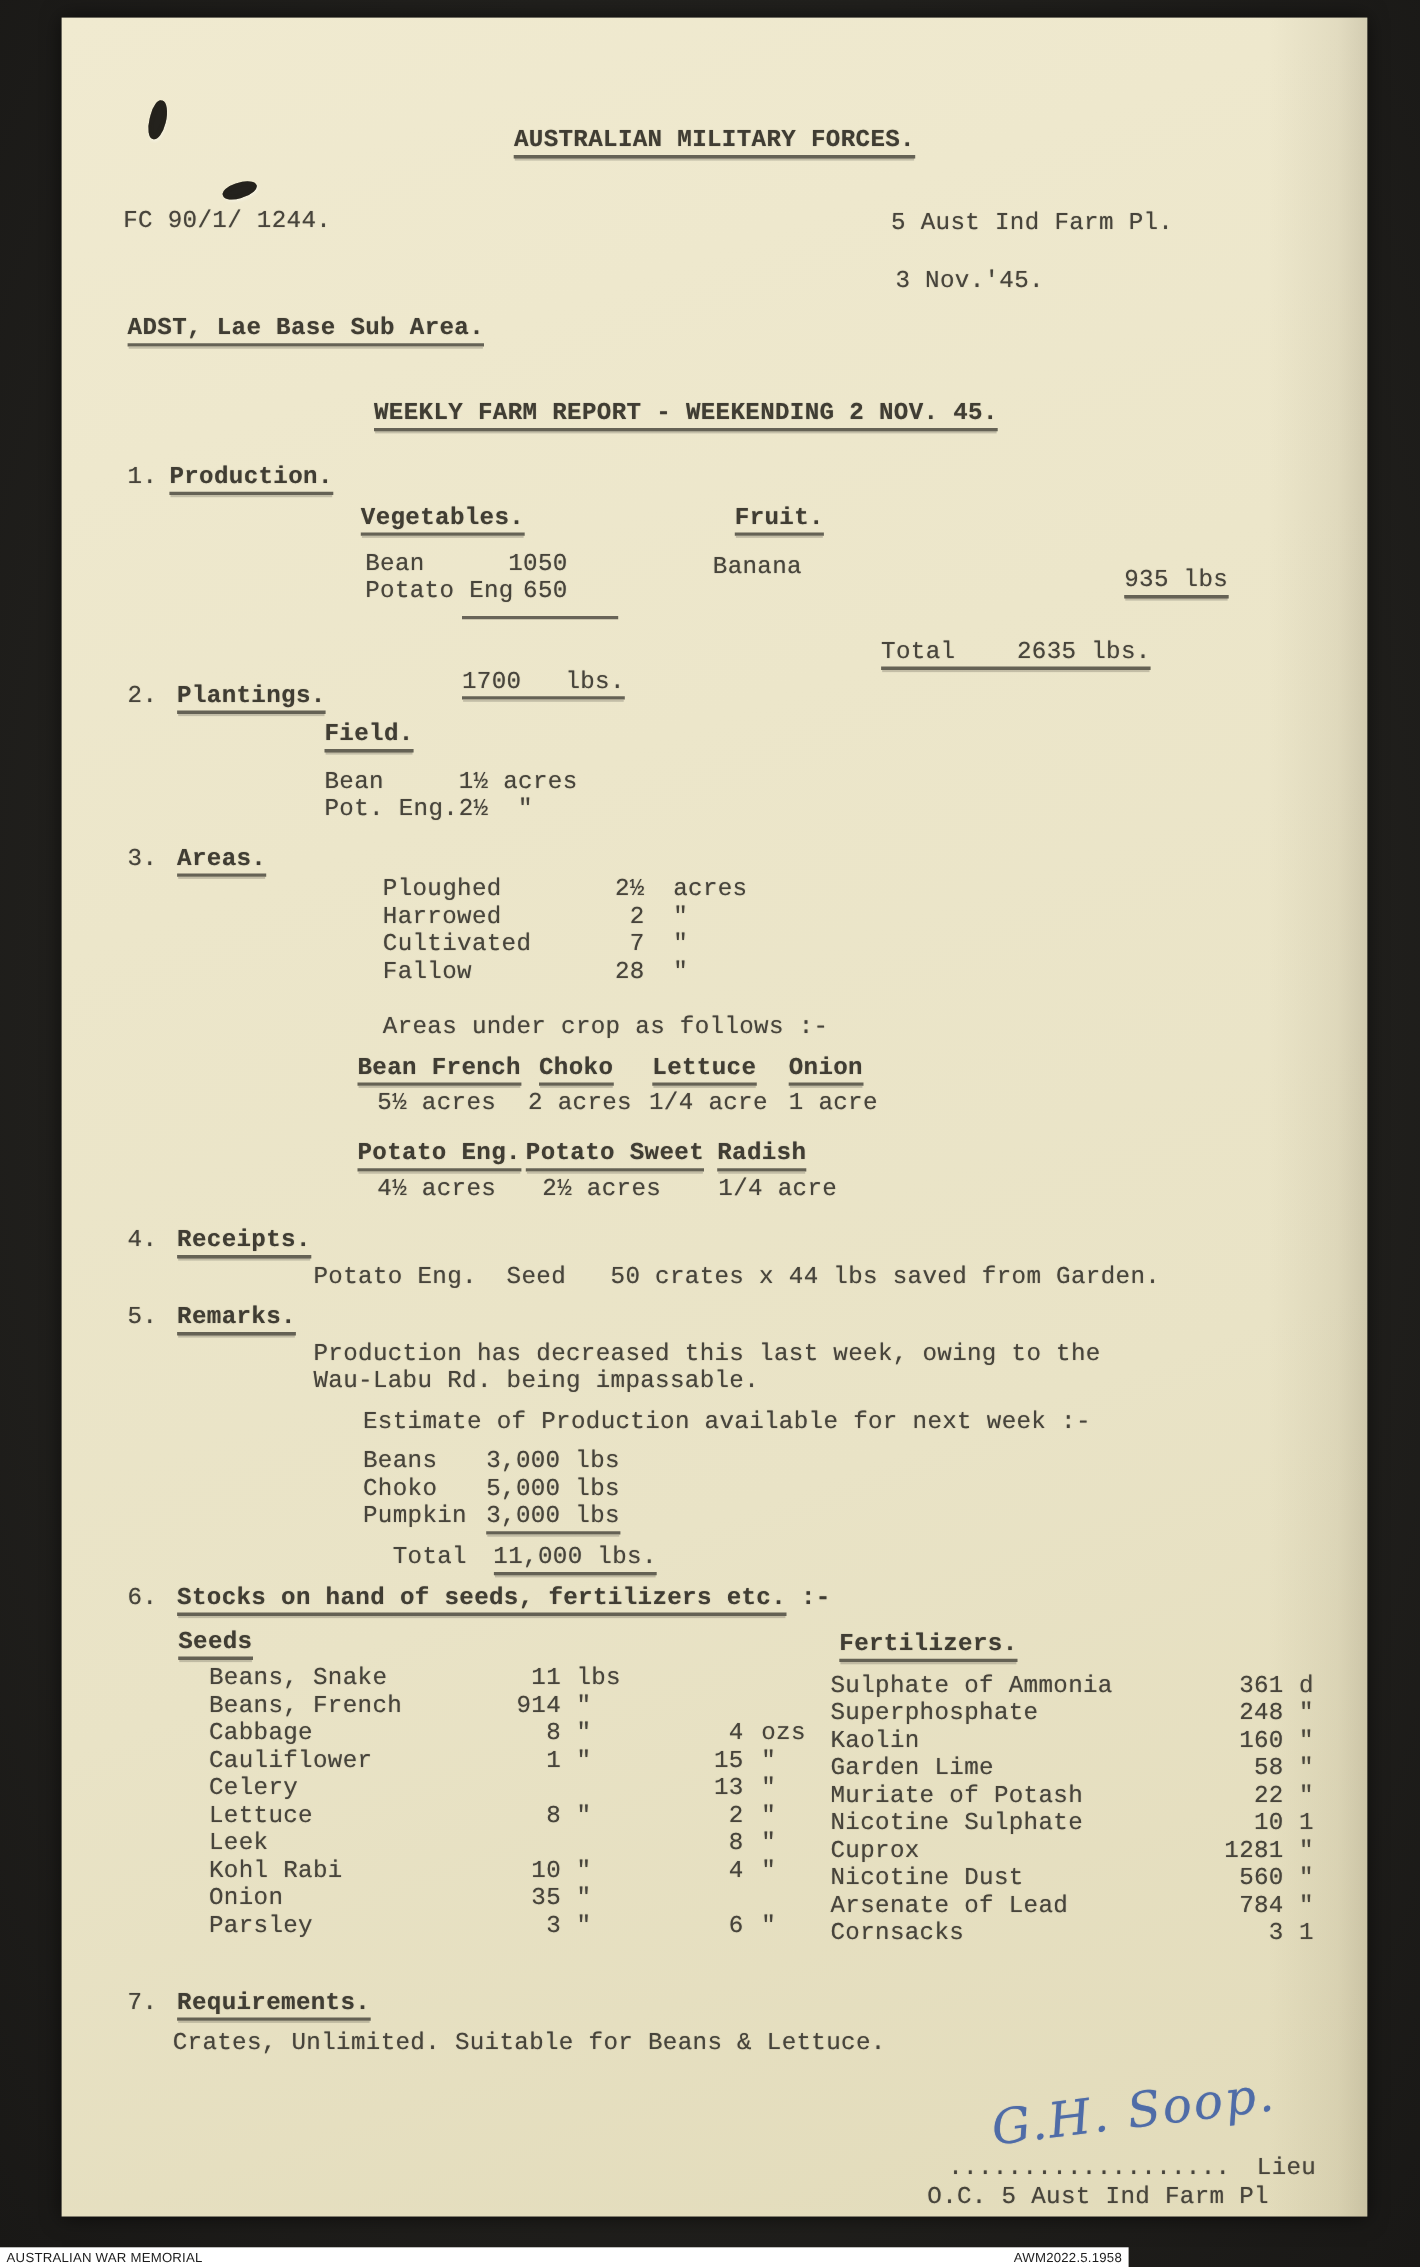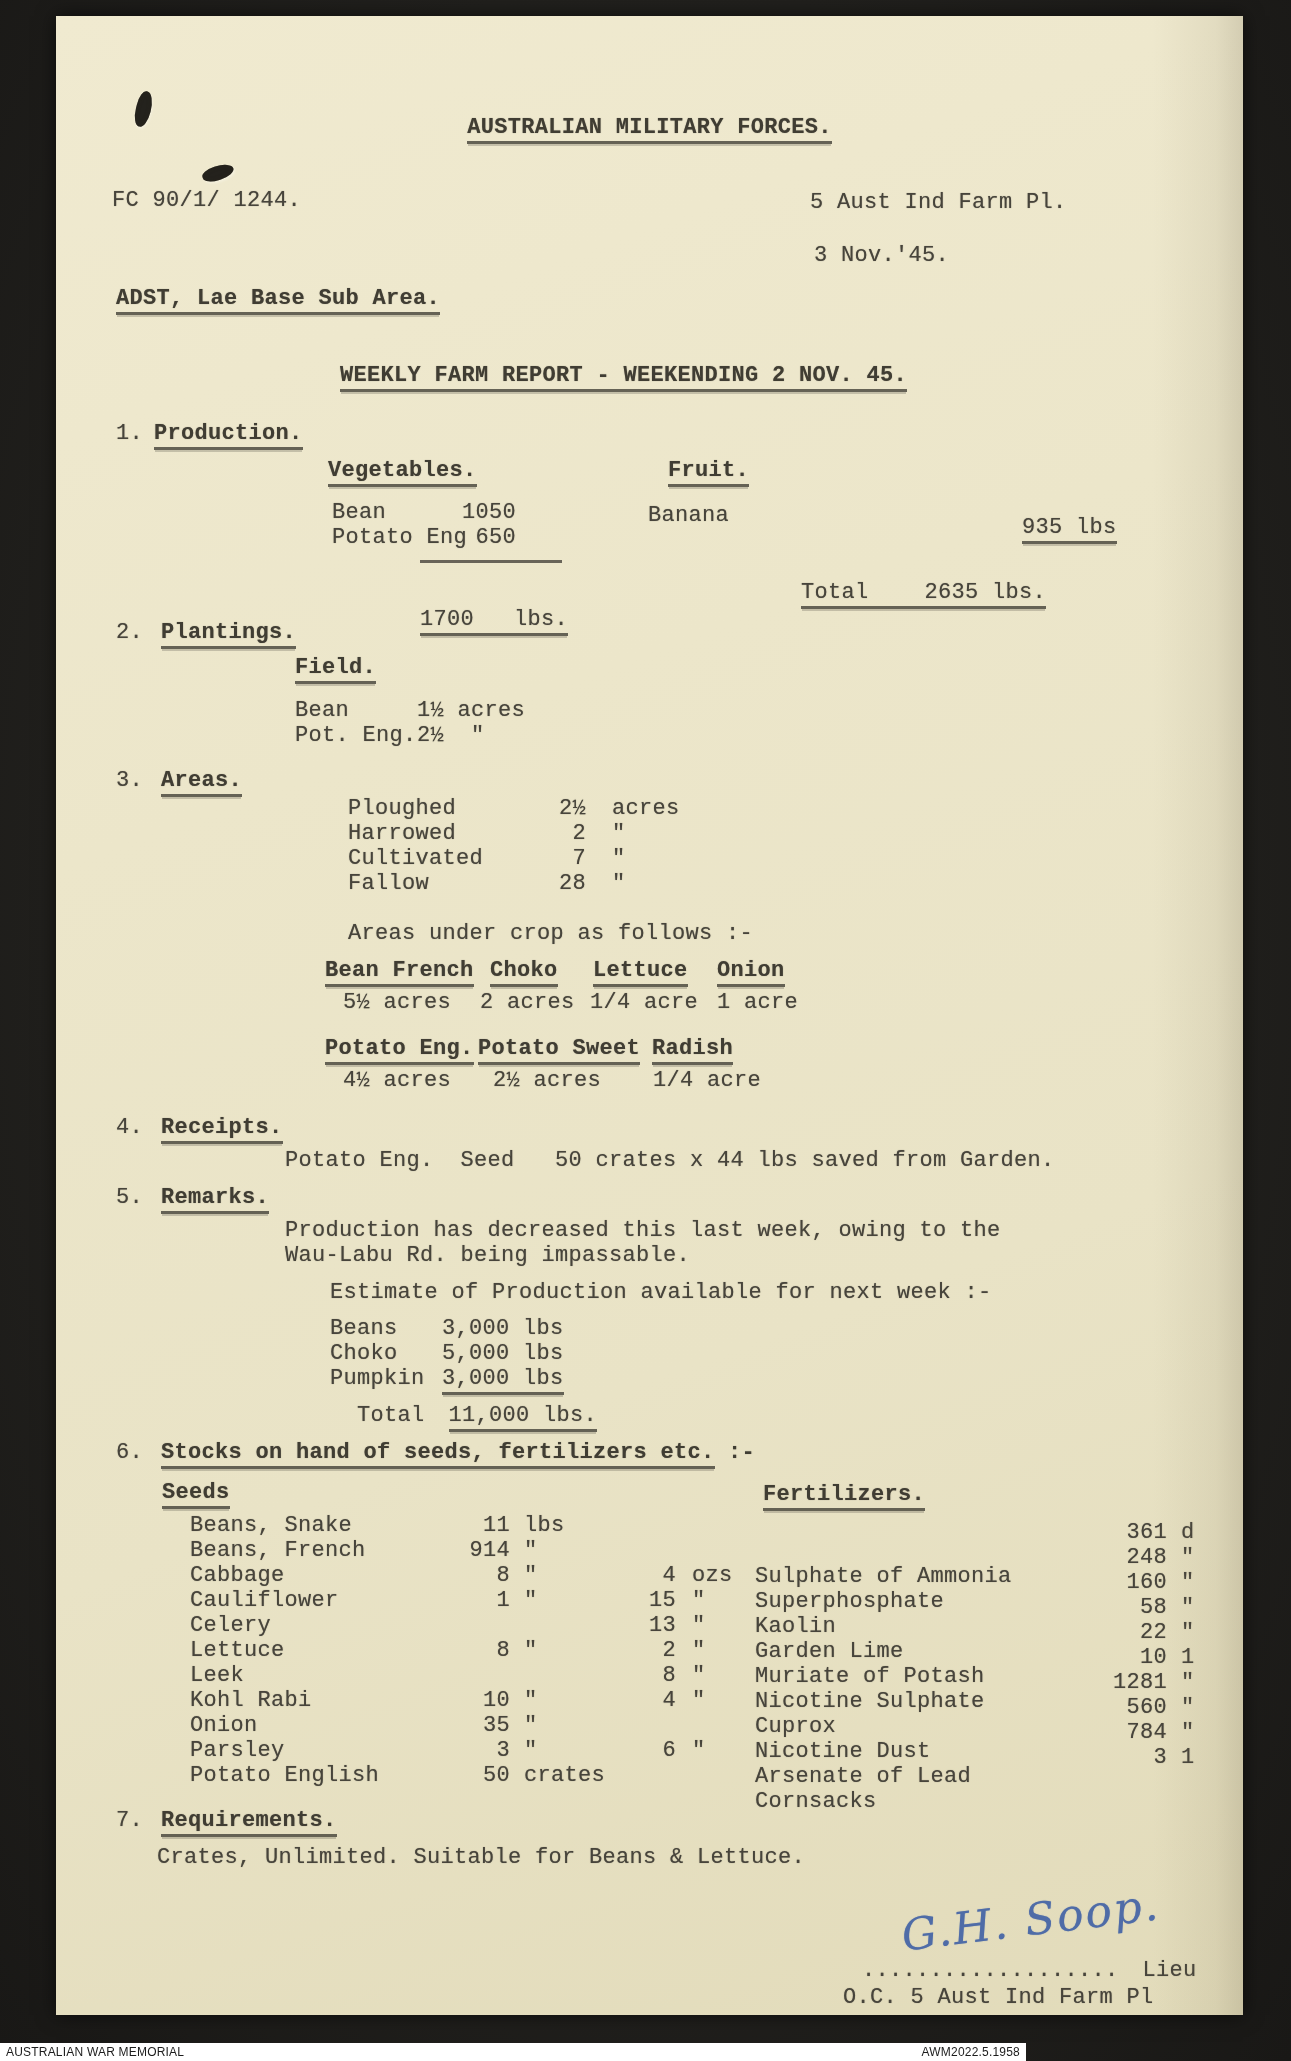--- a/index.html
+++ b/index.html
@@ -13,21 +13,21 @@
     background:linear-gradient(to right,rgba(0,0,0,0) 0%,rgba(120,110,80,.10) 70%,rgba(90,80,55,.18) 100%);}
   .t{position:absolute;white-space:pre;font:22px/25px "Liberation Mono",monospace;
      color:#47443b;letter-spacing:.3px;text-shadow:0 0 1px rgba(71,68,59,.55);}
   .b{font-weight:bold;color:#403d33;}
   .ul{border-bottom:3px solid rgba(71,68,59,.82);padding-bottom:1px;
       box-shadow:0 3px 0 -1px rgba(71,68,59,.25);}
   .center{left:0;width:1187px;text-align:center;}
   .c{display:inline-block;vertical-align:top;}
   .n{width:236px;} .q1{width:84px;text-align:right;} .u1{width:110px;padding-left:14px;box-sizing:border-box;}
   .q2{width:56px;text-align:right;} .u2{padding-left:16px;text-align:center;}
-  .fn{width:300px;margin-top:44px;} .fq{width:112px;text-align:right;} .fu{padding-left:14px;}
+  .fn{width:300px;} .fq{width:112px;text-align:right;} .fu{padding-left:14px;}
   .an{width:182px;} .av{width:56px;text-align:right;} .au{padding-left:26px;}
   .pn{width:122px;} .vval{position:absolute;width:100px;text-align:right;}
   .el{width:112px;}
   .rule{position:absolute;border-top:3px solid rgba(71,68,59,.8);}
   .hole{position:absolute;background:#24221d;border-radius:45% 55% 50% 50%;
         box-shadow:0 0 4px rgba(40,36,28,.8) inset,1px 2px 3px rgba(255,255,250,.4);}
   .script{position:absolute;font-family:"DejaVu Serif",serif;font-style:italic;
      font-size:44px;color:#3b5da5;transform:rotate(-7deg);letter-spacing:2px;
      opacity:.88;text-shadow:0 0 1px rgba(59,93,165,.6);}
   .footerbar{position:absolute;left:0;bottom:0;width:1026px;height:18px;background:#ffffff;}
@@ -119,21 +119,20 @@
     <div class="t" style="left:134px;top:1497px;"><span class="c n">Beans, Snake</span><span class="c q1">11</span><span class="c u1">lbs</span><span class="c q2"></span><span class="c u2"></span></div>
     <div class="t" style="left:134px;top:1522px;"><span class="c n">Beans, French</span><span class="c q1">914</span><span class="c u1">"</span><span class="c q2"></span><span class="c u2"></span></div>
     <div class="t" style="left:134px;top:1547px;"><span class="c n">Cabbage</span><span class="c q1">8</span><span class="c u1">"</span><span class="c q2">4</span><span class="c u2">ozs</span></div>
     <div class="t" style="left:134px;top:1572px;"><span class="c n">Cauliflower</span><span class="c q1">1</span><span class="c u1">"</span><span class="c q2">15</span><span class="c u2">"</span></div>
     <div class="t" style="left:134px;top:1597px;"><span class="c n">Celery</span><span class="c q1"></span><span class="c u1"></span><span class="c q2">13</span><span class="c u2">"</span></div>
     <div class="t" style="left:134px;top:1622px;"><span class="c n">Lettuce</span><span class="c q1">8</span><span class="c u1">"</span><span class="c q2">2</span><span class="c u2">"</span></div>
     <div class="t" style="left:134px;top:1647px;"><span class="c n">Leek</span><span class="c q1"></span><span class="c u1"></span><span class="c q2">8</span><span class="c u2">"</span></div>
     <div class="t" style="left:134px;top:1672px;"><span class="c n">Kohl Rabi</span><span class="c q1">10</span><span class="c u1">"</span><span class="c q2">4</span><span class="c u2">"</span></div>
     <div class="t" style="left:134px;top:1697px;"><span class="c n">Onion</span><span class="c q1">35</span><span class="c u1">"</span><span class="c q2"></span><span class="c u2"></span></div>
     <div class="t" style="left:134px;top:1722px;"><span class="c n">Parsley</span><span class="c q1">3</span><span class="c u1">"</span><span class="c q2">6</span><span class="c u2">"</span></div>
-    <div class="t" style="left:134px;top:1747px;"><span class="c n">Potato English</span><span class="c q1">50</span><span class="c u1">crates</span><span class="c q2"></span><span class="c u2"></span></div>
 
     <div class="t" style="left:699px;top:1504px;"><span class="c fn">Sulphate of Ammonia</span><span class="c fq">361</span><span class="c fu">d</span></div>
     <div class="t" style="left:699px;top:1529px;"><span class="c fn">Superphosphate</span><span class="c fq">248</span><span class="c fu">"</span></div>
     <div class="t" style="left:699px;top:1554px;"><span class="c fn">Kaolin</span><span class="c fq">160</span><span class="c fu">"</span></div>
     <div class="t" style="left:699px;top:1579px;"><span class="c fn">Garden Lime</span><span class="c fq">58</span><span class="c fu">"</span></div>
     <div class="t" style="left:699px;top:1604px;"><span class="c fn">Muriate of Potash</span><span class="c fq">22</span><span class="c fu">"</span></div>
     <div class="t" style="left:699px;top:1629px;"><span class="c fn">Nicotine Sulphate</span><span class="c fq">10</span><span class="c fu">1</span></div>
     <div class="t" style="left:699px;top:1654px;"><span class="c fn">Cuprox</span><span class="c fq">1281</span><span class="c fu">"</span></div>
     <div class="t" style="left:699px;top:1679px;"><span class="c fn">Nicotine Dust</span><span class="c fq">560</span><span class="c fu">"</span></div>
     <div class="t" style="left:699px;top:1704px;"><span class="c fn">Arsenate of Lead</span><span class="c fq">784</span><span class="c fu">"</span></div>

